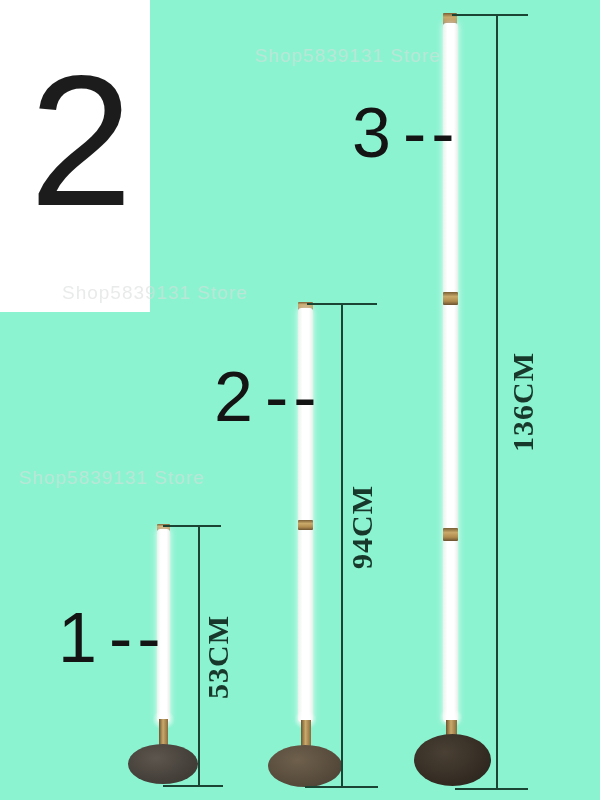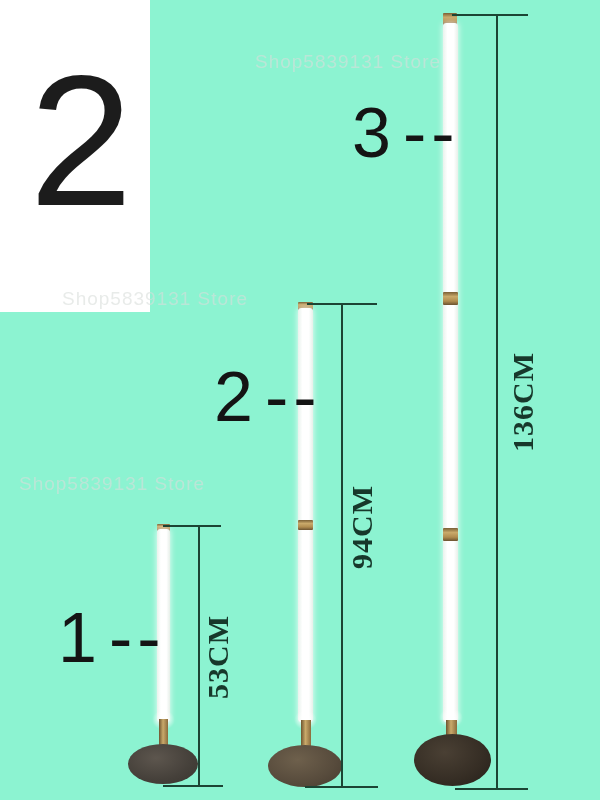--- a/index.html
+++ b/index.html
@@ -19,21 +19,20 @@
     position: absolute; left: 26px; top: 48px;
     width: 110px;
     font-size: 186px; line-height: 1; font-weight: 300;
     color: #1c1c1c; text-align: center;
   }
   .watermark {
     position: absolute;
     font-size: 19px; letter-spacing: 1px;
     color: rgba(216, 222, 219, 0.6);
     white-space: nowrap;
-    margin-top: 6px;
   }
   .wm1 { left: 255px; top: 45px; }
   .wm2 { left: 62px;  top: 282px; }
   .wm3 { left: 19px;  top: 467px; }
 
   .tube {
     position: absolute;
     background: linear-gradient(90deg,#e9f2ec 0%,#ffffff 30%,#ffffff 72%,#e7efe9 100%);
     border-radius: 3px;
     box-shadow: 0 0 6px rgba(255,255,255,0.9);

